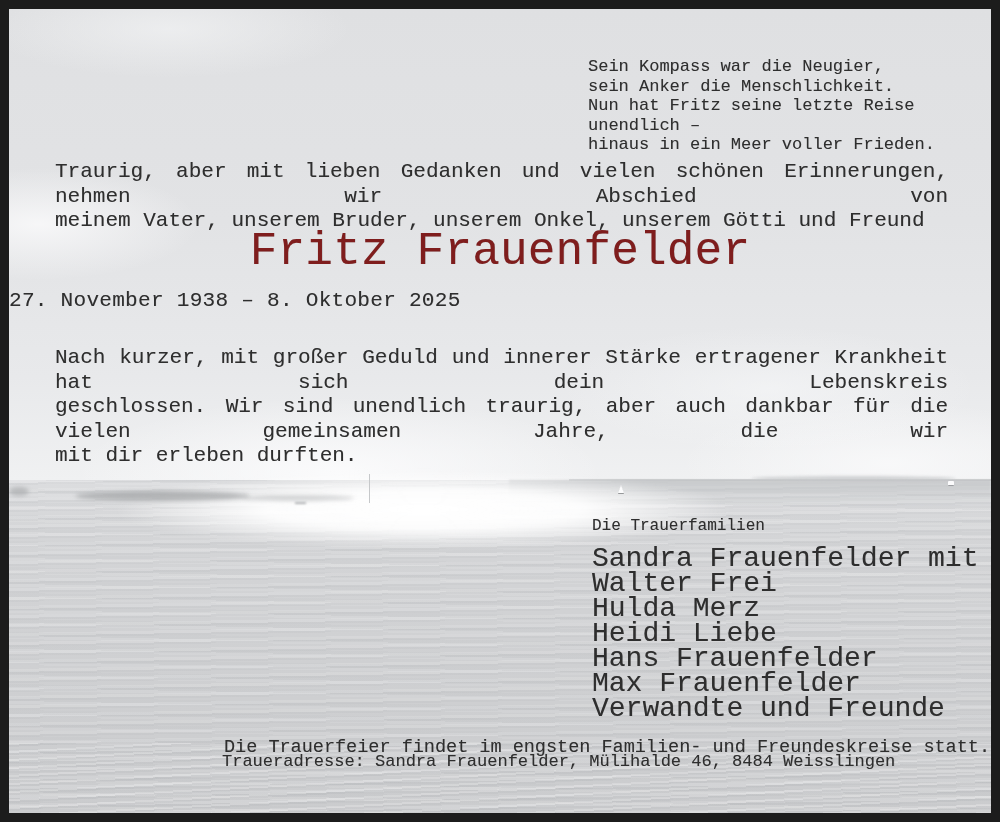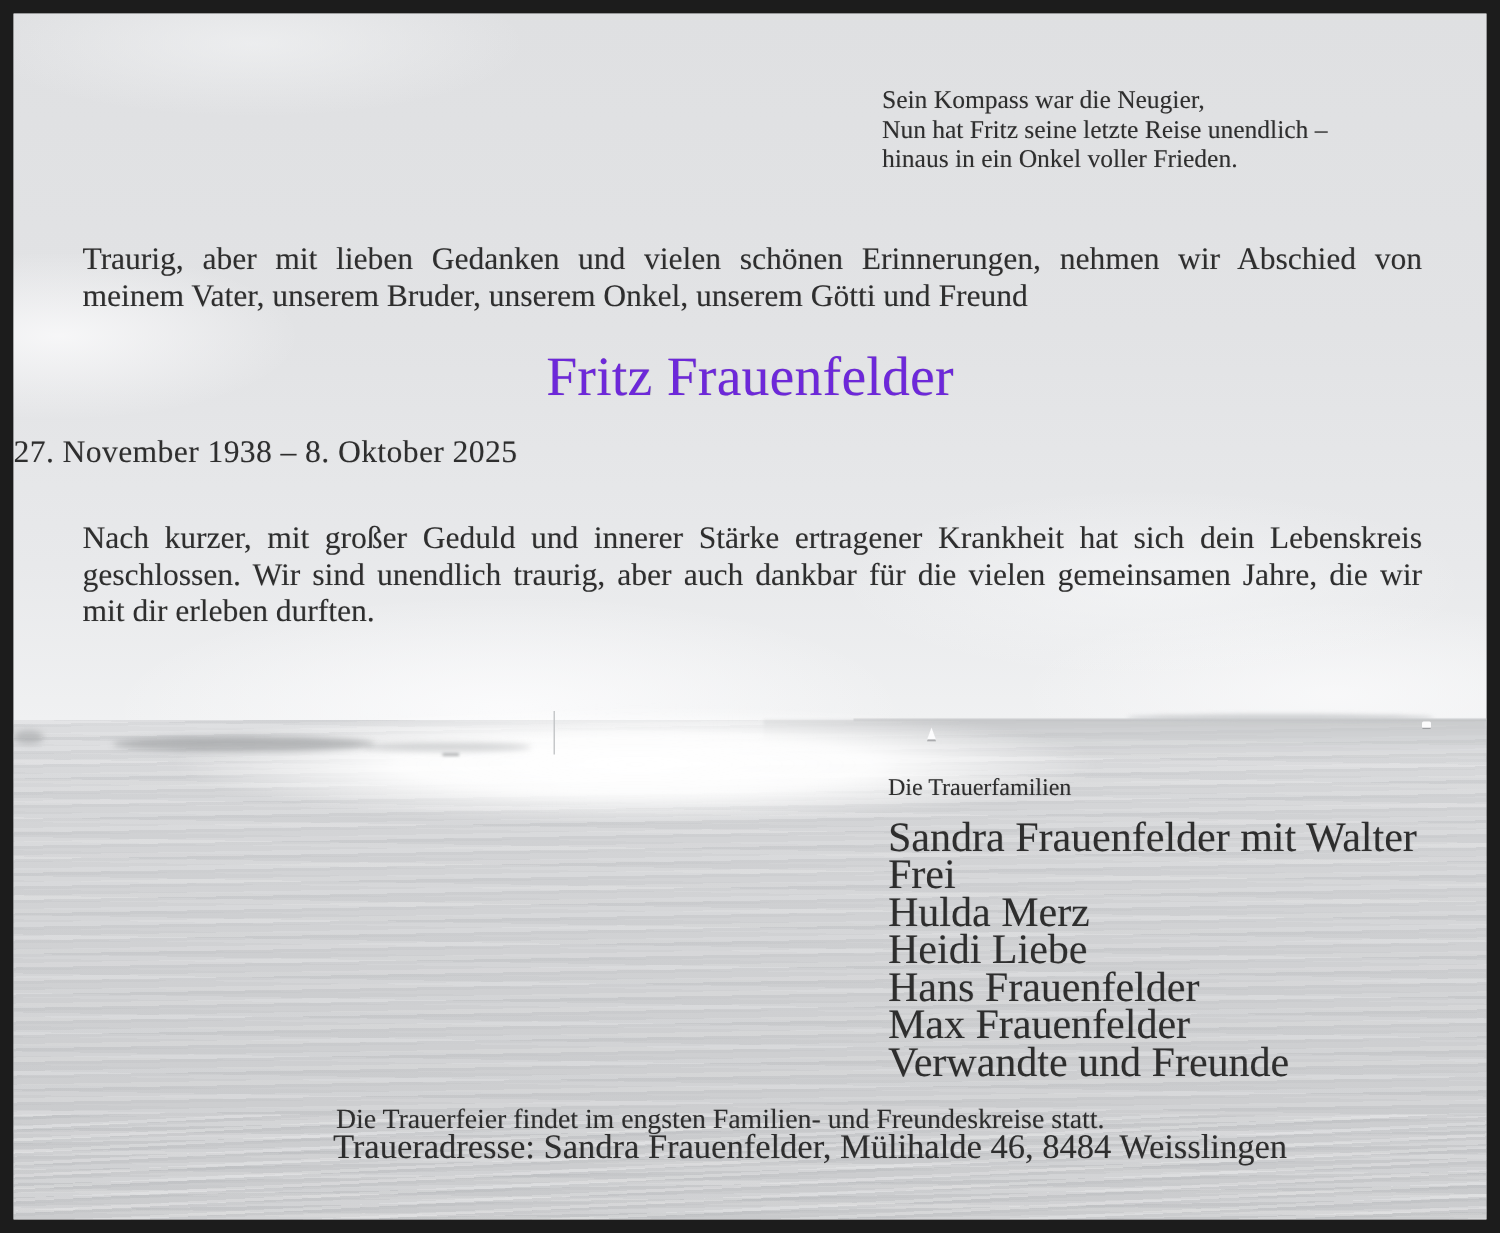--- a/index.html
+++ b/index.html
@@ -3,21 +3,21 @@
 <meta charset="utf-8">
 <style>
   html,body { margin:0; padding:0; background:#111; }
   .notice {
     position: relative;
     width: 1000px; height: 822px;
     box-sizing: border-box;
     border: 9px solid #1c1c1c;
     overflow: hidden;
     background: #e3e4e6;
-    font-family: Liberation Serif, serif;
+    font-family: Liberation Mono, monospace;
     color: #2e2e2e;
   }
   .layer { position: absolute; }
 
   
   .sky {
     left:0; top:0; width:982px; height:471px;
     background:
       radial-gradient(ellipse 230px 80px at 30px 215px,  rgba(250,250,251,.85), rgba(250,250,251,0) 70%),
       radial-gradient(ellipse 260px 70px at 160px 20px,  rgba(243,244,245,.65), rgba(243,244,245,0) 70%),
@@ -55,26 +55,26 @@
 
   
   .txt { text-shadow: .3px .3px .5px rgba(47,47,47,.28); }
   .epigraph { left:579px; top:48px; width:380px; font-size:17px; line-height:19.6px; }
   .block    { width:893px; left:46px; font-size:21px; line-height:24.6px; }
   .intro    { top:151px; }
   .para-1   { top:337px; }
   .para-2   { top:433px; }
   .jline    { text-align:justify; text-align-last:justify; }
   .lline    { text-align:left; }
-  .title    { left:0; top:221px; width:982px; text-align:center; font-size:37px; line-height:44px; color:#6d28d9; letter-spacing:.2px; }
+  .title    { left:0; top:221px; width:982px; text-align:center; font-size:46px; line-height:44px; color:#7f1d1d; letter-spacing:.2px; }
   .dates    { left:0; top:280px; width:982px; text-align:left; font-size:21px; letter-spacing:.3px; }
   .m-head   { left:583px; top:508px; font-size:16px; }
   .m-list   { left:583px; top:537px; font-size:28px; line-height:25px; }
   .foot-1   { left:215px; top:704px; font-size:18.5px;margin-top:24px; }
-  .foot-2   { left:213px; top:743px; font-size:23px; }
+  .foot-2   { left:213px; top:743px; font-size:17px; }
 </style>
 </head>
 <body>
 
 <div class="notice">
 
   <div class="layer sky"></div>
   <div class="layer water"></div>
   <div class="layer horizon-line"></div>
   <div class="layer water-band-right"></div>
@@ -84,22 +84,23 @@
   <div class="layer island-3"></div>
   <div class="layer shore-right"></div>
   <div class="layer mast"></div>
   <div class="layer boat-sail"></div>
   <div class="layer boat-speck"></div>
   <div class="layer boat-far"></div>
   <div class="layer waves-bottom"></div>
 
   <div class="layer txt epigraph">
     <div>Sein Kompass war die Neugier,</div>
+    <div>sein Anker die Menschlichkeit.</div>
     <div>Nun hat Fritz seine letzte Reise unendlich –</div>
-    <div>hinaus in ein Onkel voller Frieden.</div>
+    <div>hinaus in ein Meer voller Frieden.</div>
   </div>
 
   <div class="layer txt block intro">
     <div class="jline">Traurig, aber mit lieben Gedanken und vielen schönen Erinnerungen, nehmen wir Abschied von</div>
     <div class="lline">meinem Vater, unserem Bruder, unserem Onkel, unserem Götti und Freund</div>
   </div>
 
   <div class="layer txt title">Fritz Frauenfelder</div>
   <div class="layer txt dates">27. November 1938 – 8. Oktober 2025</div>
 

